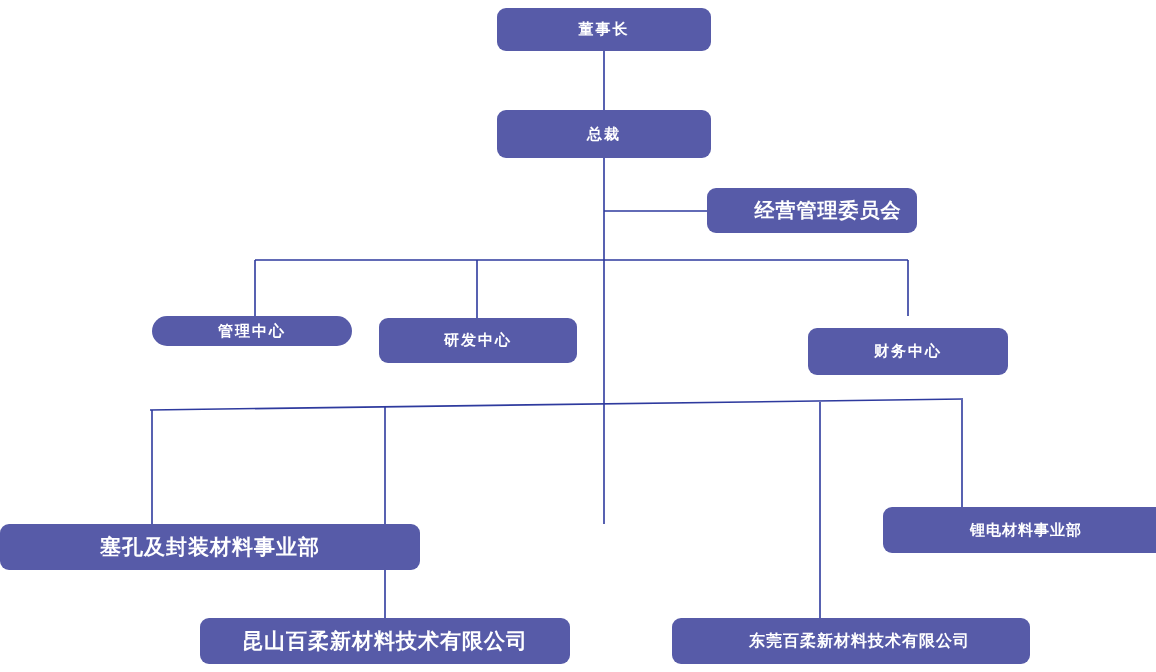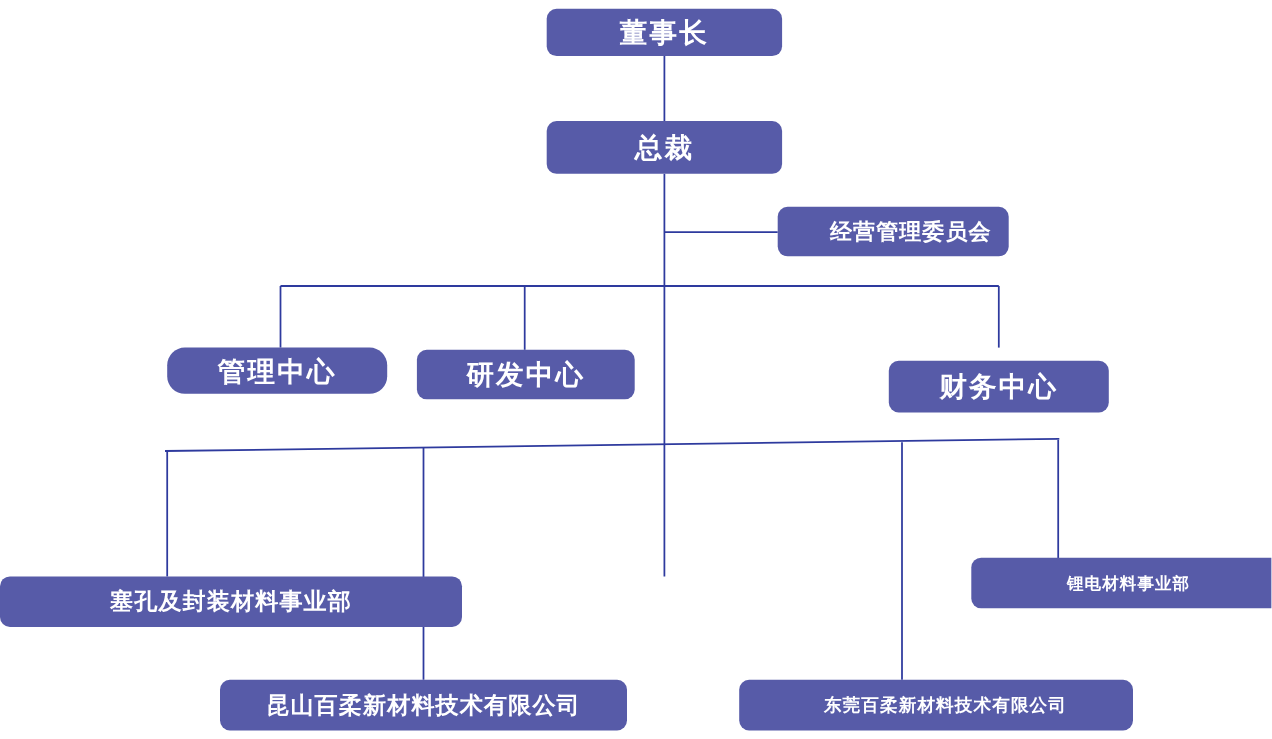--- a/index.html
+++ b/index.html
@@ -34,29 +34,29 @@
   }
   .node {
     position: absolute;
     background: var(--box-fill);
     color: var(--box-text);
     border-radius: 9px;
     display: flex;
     align-items: center;
     justify-content: center;
     font-weight: bold;
-    font-size: 25px;
+    font-size: 15px;
     letter-spacing: 2px;
     white-space: nowrap;
   }
   
   .n-chairman        { left: 497px; top:   8px; width: 214px; height: 43px; }
   .n-president       { left: 497px; top: 110px; width: 214px; height: 48px; }
   .n-committee       { left: 707px; top: 188px; width: 210px; height: 45px; font-size: 20px; letter-spacing: 1px; padding-left: 32px; }
-  .n-mgmt-center     { left: 152px; top: 316px; width: 200px; height: 42px; border-radius: 16px; }
+  .n-mgmt-center     { left: 152px; top: 316px; width: 200px; height: 30px; border-radius: 16px; }
   .n-rd-center       { left: 379px; top: 318px; width: 198px; height: 45px; }
   .n-finance-center  { left: 808px; top: 328px; width: 200px; height: 47px; }
   .n-div-plug        { left:   0px; top: 524px; width: 420px; height: 46px; font-size: 21px; letter-spacing: 1px; }
   .n-div-inkjet      { left: 430px; top: 524px; width: 345px; height: 46px; font-size: 21px; letter-spacing: 1px; }
   .n-div-lithium     { left: 855px; top: 507px; width: 286px; height: 46px; font-size: 15px; letter-spacing: 1px; margin-left: 28px; }
   .n-co-kunshan      { left: 200px; top: 618px; width: 370px; height: 46px; font-size: 21px; letter-spacing: 1px; }
   .n-co-dongguan     { left: 672px; top: 618px; width: 358px; height: 46px; font-size: 16px; letter-spacing: 1px; padding-left: 17px; }
 </style>
 </head>
 <body>

